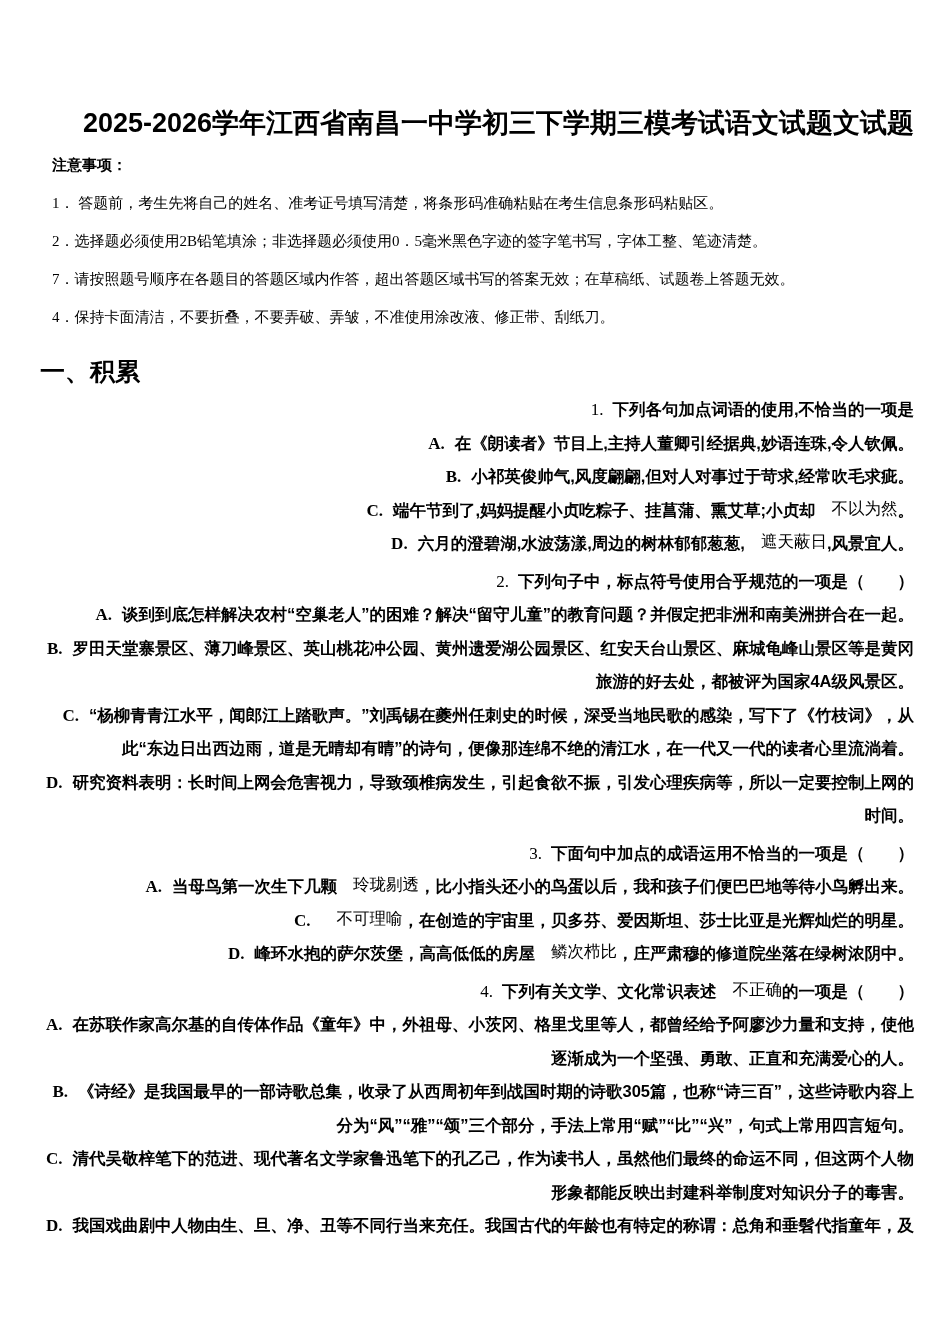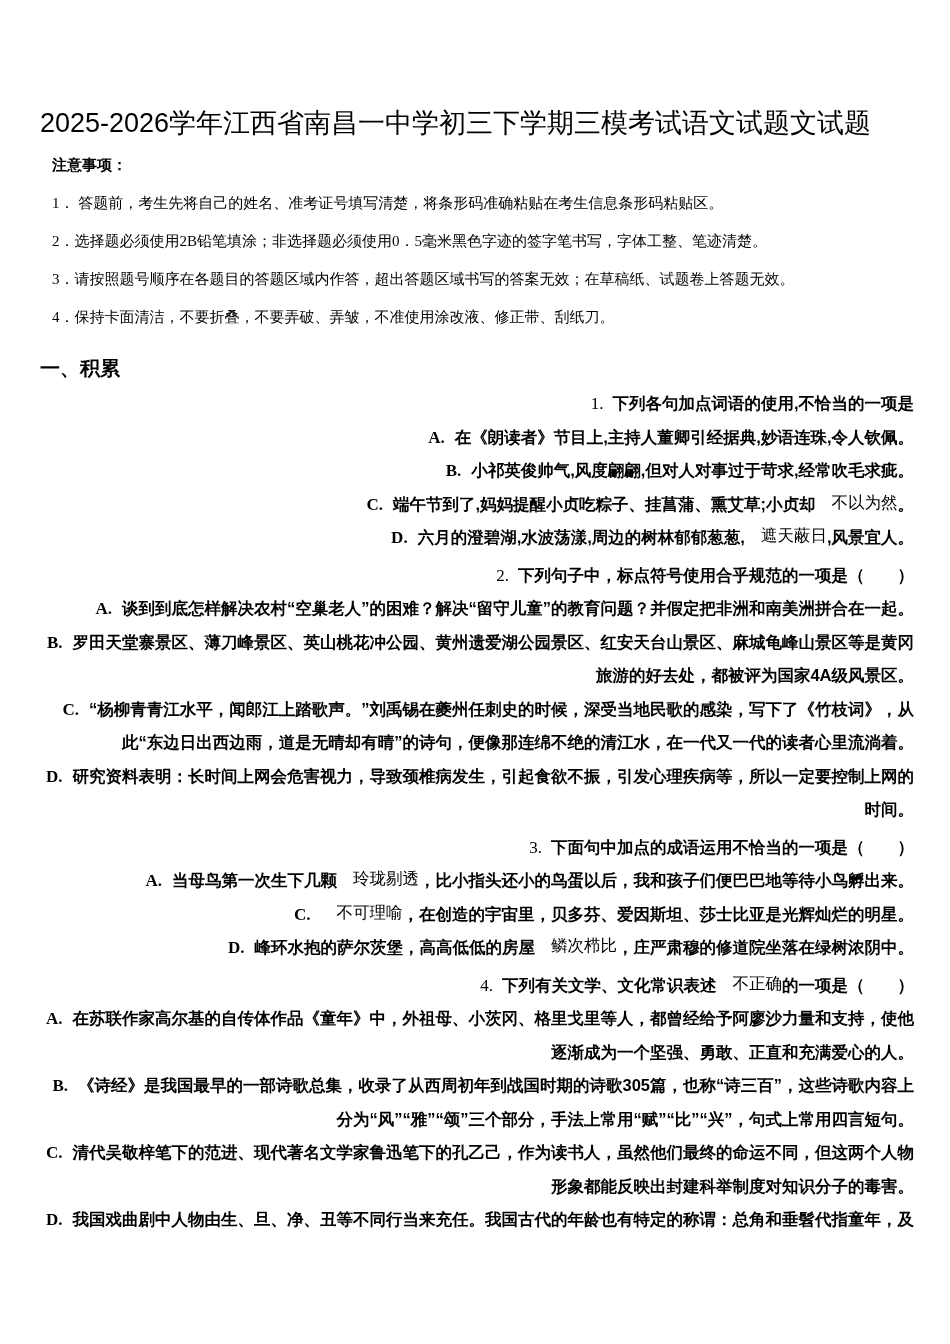--- a/index.html
+++ b/index.html
@@ -15,40 +15,40 @@
     position: relative;
   }
   .page {
     box-sizing: border-box;
     width: 950px;
     height: 1344px;
     padding: 106px 36px 0 40px;
   }
   .title {
     font-family: "Liberation Sans", sans-serif;
-    font-weight: 400;
+    font-weight: 700;
     font-size: 27px;
     line-height: 34px;
-    text-align: left;
+    text-align: right;
     margin: 0 0 12px 0;
     letter-spacing: 0px;
   }
   .notice p {
     margin: 12px;
     font-family: "Liberation Serif", serif;
     font-size: 15px;
     line-height: 26px;
     font-weight: 500;
   }
   .notice .notice-heading {
     font-weight: 700;
   }
   .section-heading {
     font-family: "Liberation Sans", sans-serif;
-    font-size: 20px;
+    font-size: 25px;
     font-weight: 700;
     margin: 25px 0 5px 0;
   }
   .line {
     margin: 0;
     font-family: "Liberation Sans", sans-serif;
     font-size: 16.5px;
     font-weight: 700;
     line-height: 33.5px;
     text-align: right;
@@ -79,21 +79,21 @@
 </head>
 <body>
 
 <div class="page">
   <h1 class="title">2025-2026学年江西省南昌一中学初三下学期三模考试语文试题文试题</h1>
 
   <div class="notice">
     <p class="notice-heading">注意事项：</p>
     <p class="notice-item">1．  答题前，考生先将自己的姓名、准考证号填写清楚，将条形码准确粘贴在考生信息条形码粘贴区。</p>
     <p class="notice-item">2．选择题必须使用2B铅笔填涂；非选择题必须使用0．5毫米黑色字迹的签字笔书写，字体工整、笔迹清楚。</p>
-    <p class="notice-item">3．请按照题号顺序在各题目的答题区域内作答，超出答题区域书写的答案无效；在草稿纸、试题卷上答题无效。</p>
+    <p class="notice-item">7．请按照题号顺序在各题目的答题区域内作答，超出答题区域书写的答案无效；在草稿纸、试题卷上答题无效。</p>
     <p class="notice-item">4．保持卡面清洁，不要折叠，不要弄破、弄皱，不准使用涂改液、修正带、刮纸刀。</p>
   </div>
 
   <h2 class="section-heading">一、积累</h2>
 
   <div id="questions">
       <p class="line stem"><span class="qnum">1.</span><span class="txt">下列各句加点词语的使用,不恰当的一项是</span></p>
       <p class="line option"><span class="olabel">A.</span><span class="txt">在《朗读者》节目上,主持人董卿引经据典,妙语连珠,令人钦佩。</span></p>
       <p class="line option"><span class="olabel">B.</span><span class="txt">小祁英俊帅气,风度翩翩,但对人对事过于苛求,经常吹毛求疵。</span></p>
       <p class="line option"><span class="olabel">C.</span><span class="txt">端午节到了,妈妈提醒小贞吃粽子、挂菖蒲、熏艾草;小贞却</span><span class="em">不以为然</span><span class="txt">。</span></p>

